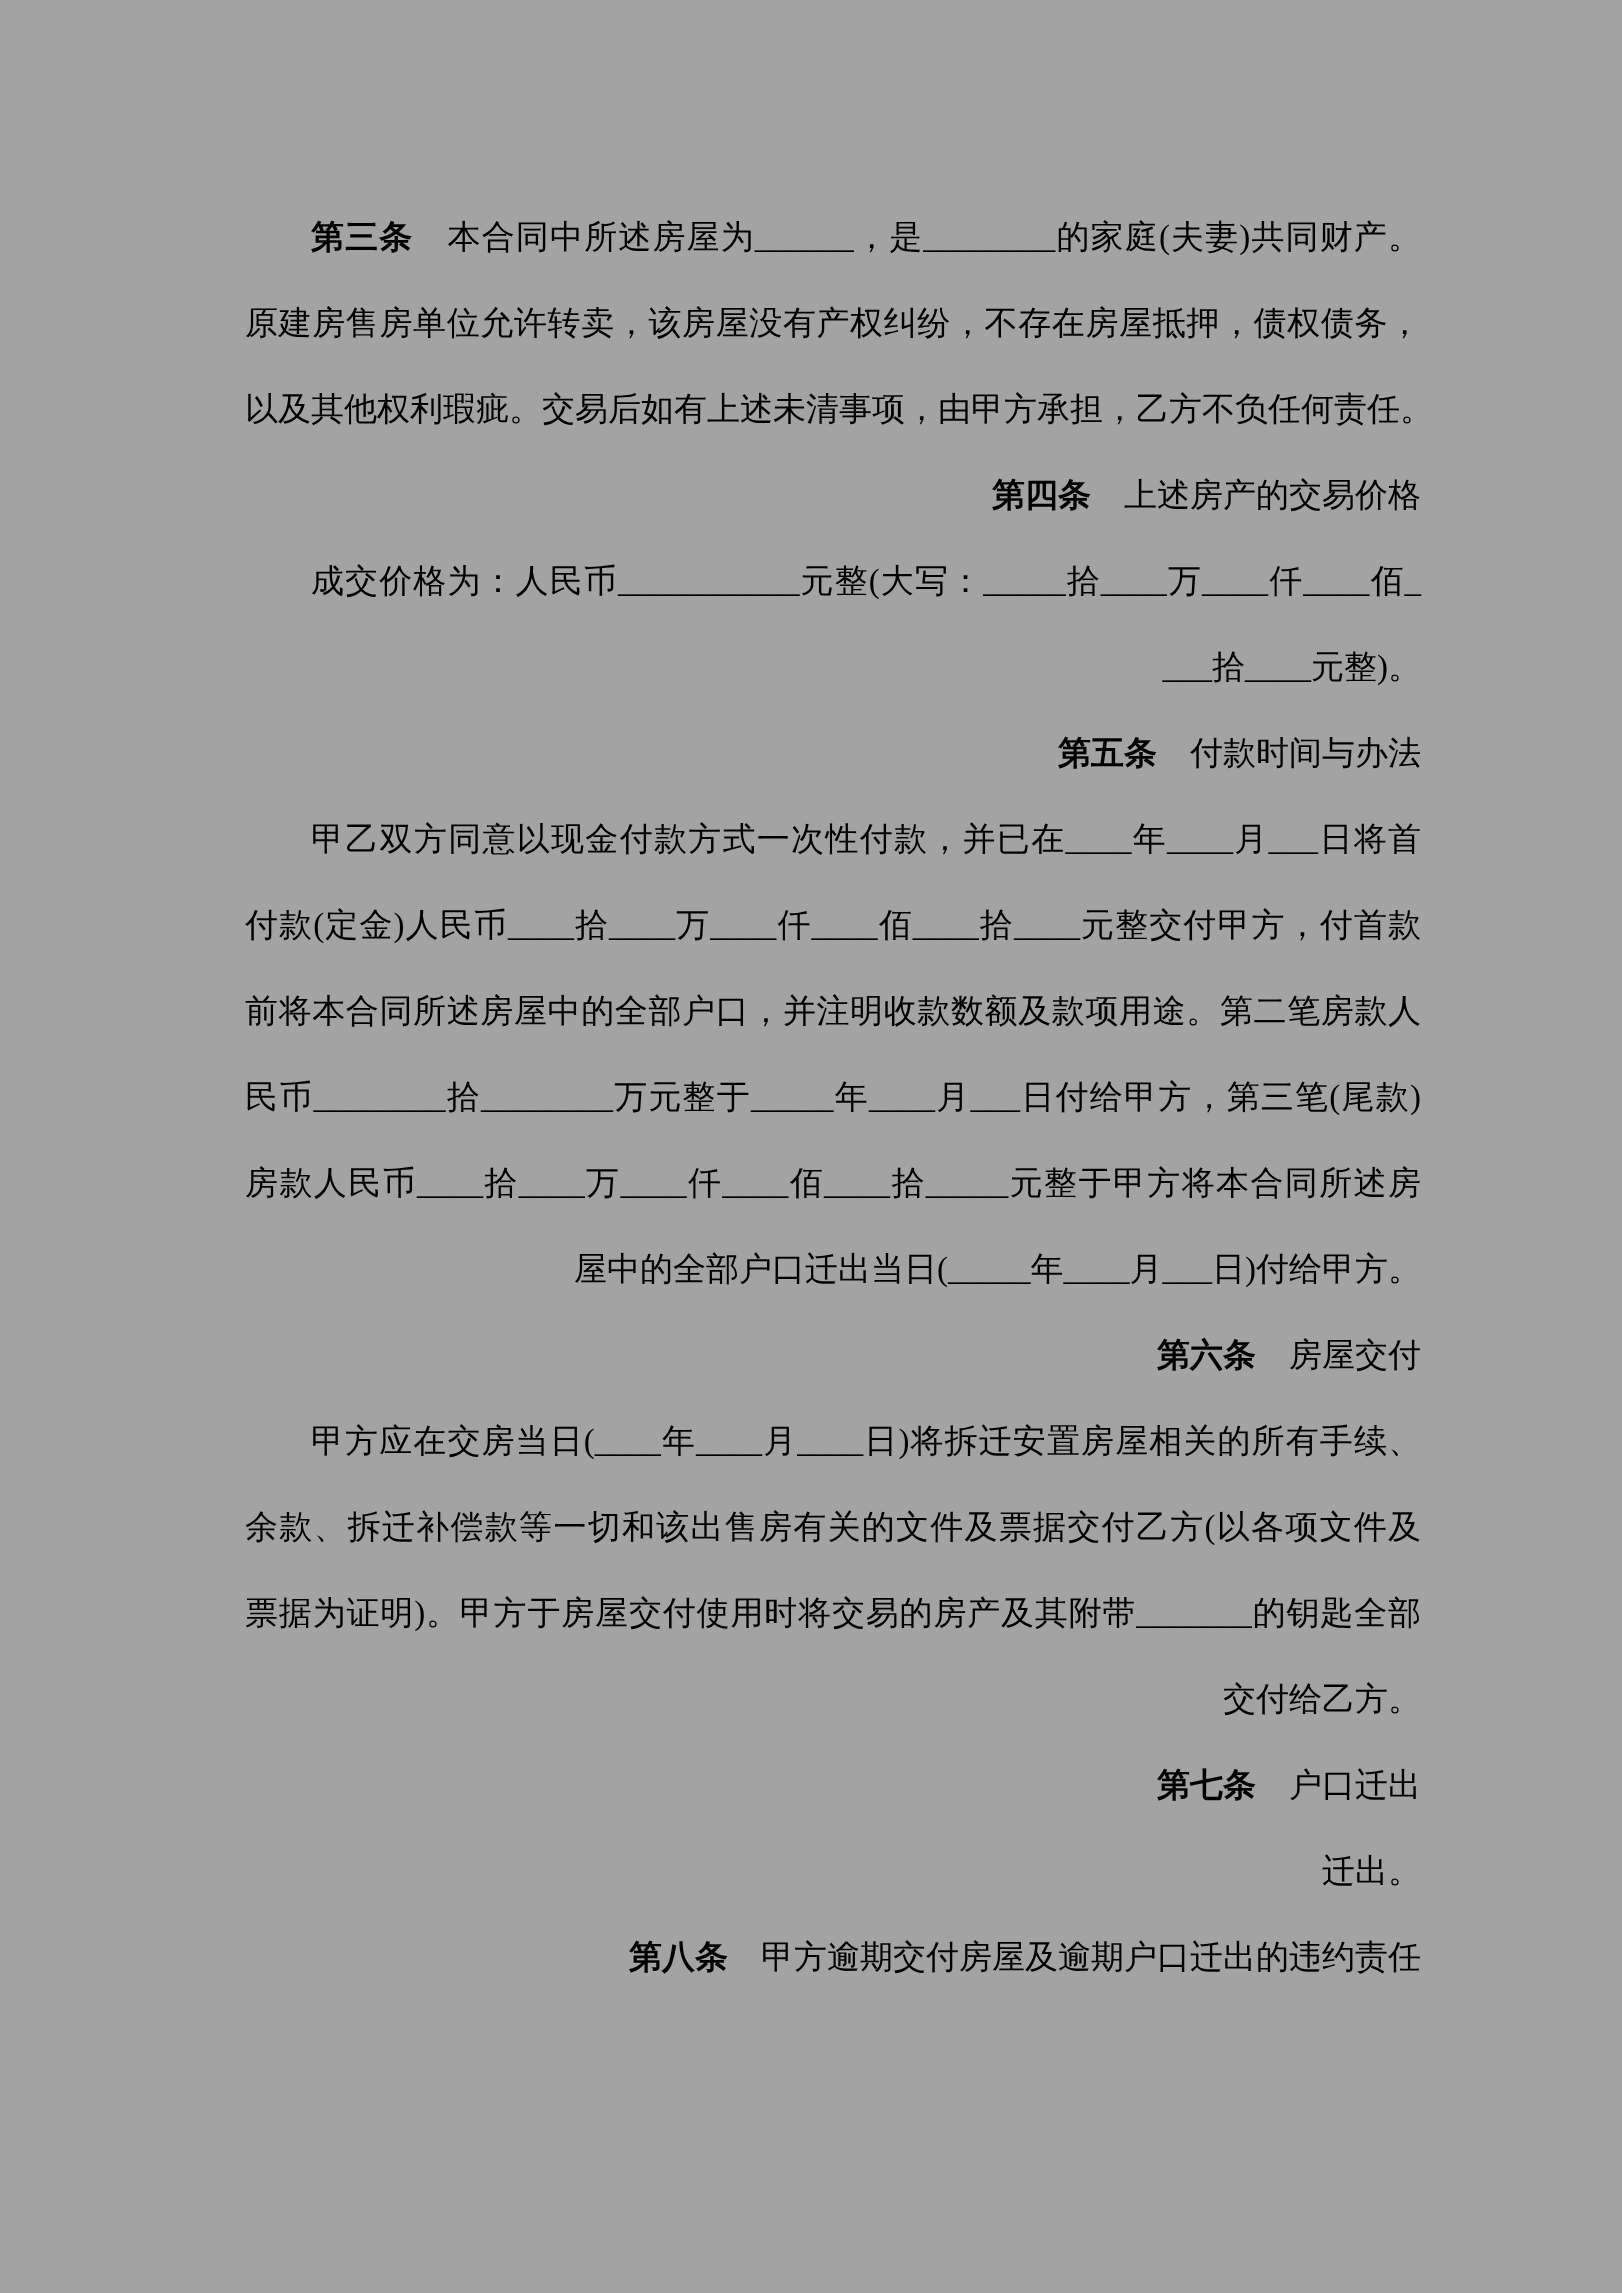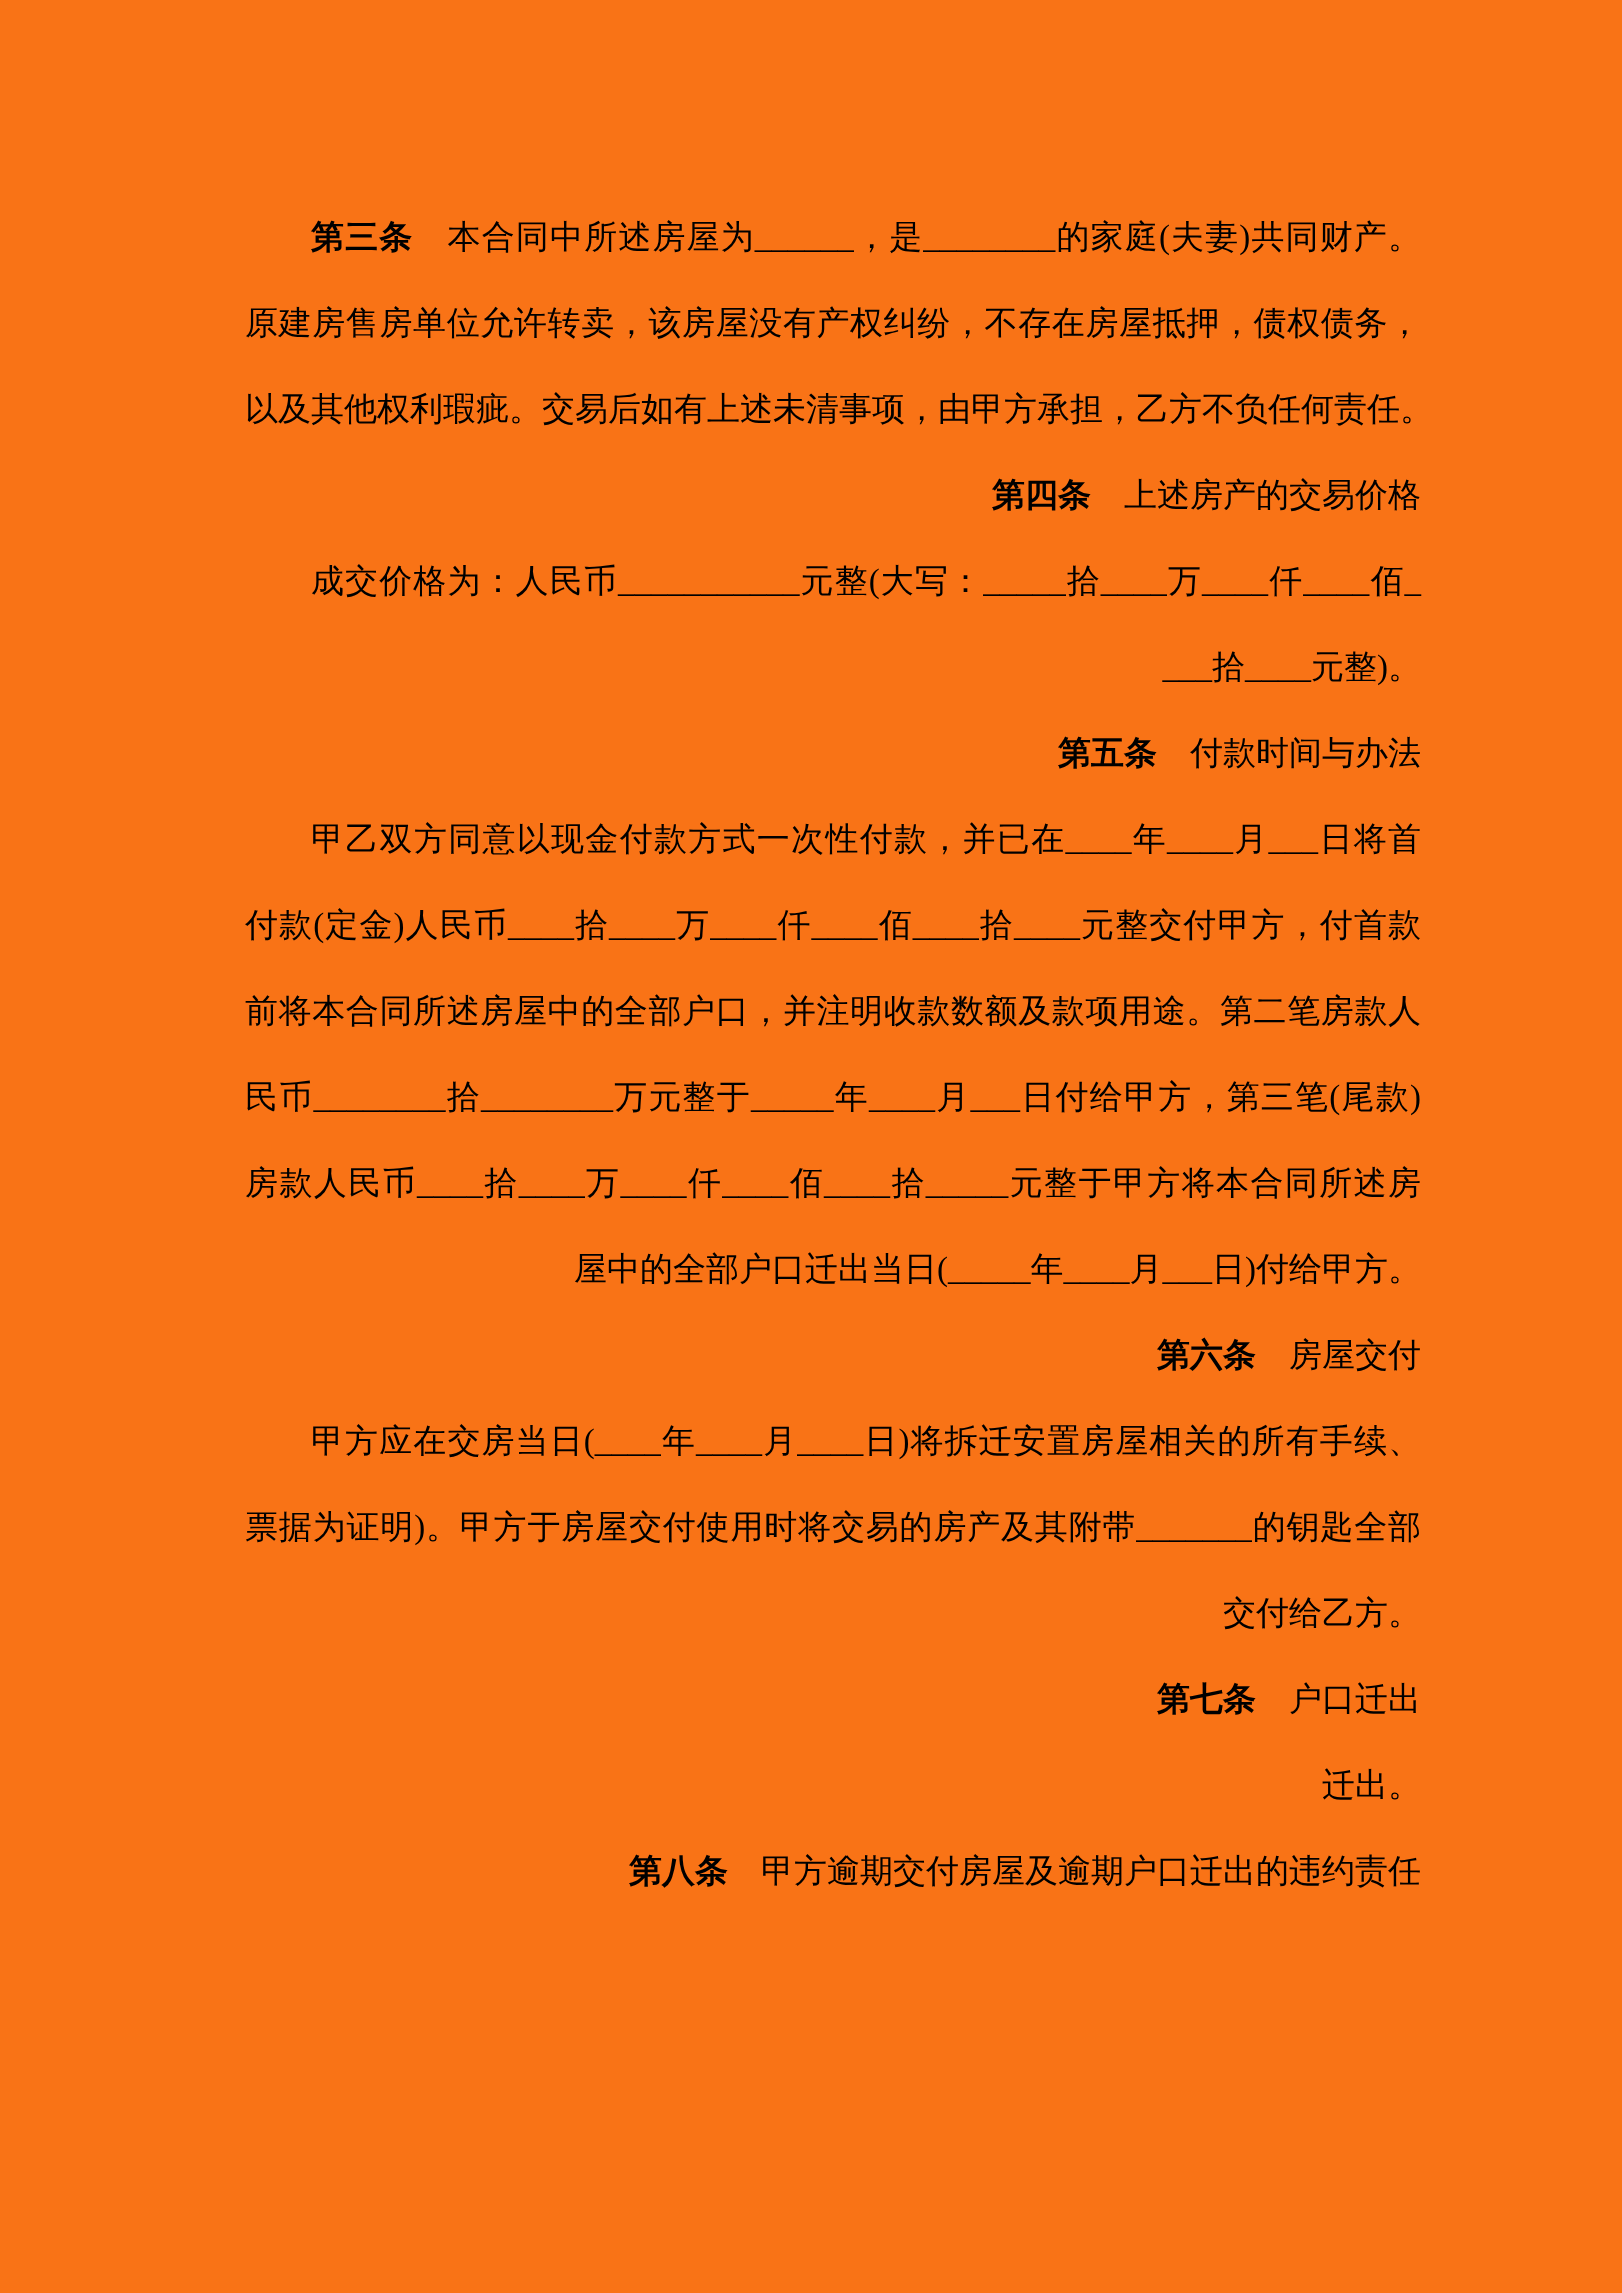--- a/index.html
+++ b/index.html
@@ -4,21 +4,21 @@
 <style>
   html, body {
     margin: 0;
     padding: 0;
     background: #ffffff;
   }
   .page {
     position: relative;
     width: 1623px;
     height: 2294px;
-    background: #f97316;
+    background: #a3a3a3;
     box-sizing: border-box;
     padding: 194px 202px 0 245px;
     overflow: hidden;
     font-family: "Liberation Serif", "DejaVu Serif", serif;
     font-size: 33px;
     color: #000000;
   }
   .line {
     height: 86px;
     line-height: 86px;
@@ -64,20 +64,21 @@
   <div class="line fill"><span>民币________拾________万元整于_____年____月___日付给甲方，第三笔(尾款)</span></div>
 
   <div class="line fill"><span>房款人民币____拾____万____仟____佰____拾_____元整于甲方将本合同所述房</span></div>
 
   <div class="line"><span>屋中的全部户口迁出当日(_____年____月___日)付给甲方。</span></div>
 
   <div class="line indent"><span class="clause-no">第六条</span><span>　房屋交付</span></div>
 
   <div class="line fill indent"><span>甲方应在交房当日(____年____月____日)将拆迁安置房屋相关的所有手续、</span></div>
 
+  <div class="line fill"><span>余款、拆迁补偿款等一切和该出售房有关的文件及票据交付乙方(以各项文件及</span></div>
 
   <div class="line fill"><span>票据为证明)。甲方于房屋交付使用时将交易的房产及其附带_______的钥匙全部</span></div>
 
   <div class="line"><span>交付给乙方。</span></div>
 
   <div class="line indent"><span class="clause-no">第七条</span><span>　户口迁出</span></div>
 
 
   <div class="line"><span>迁出。</span></div>
 

